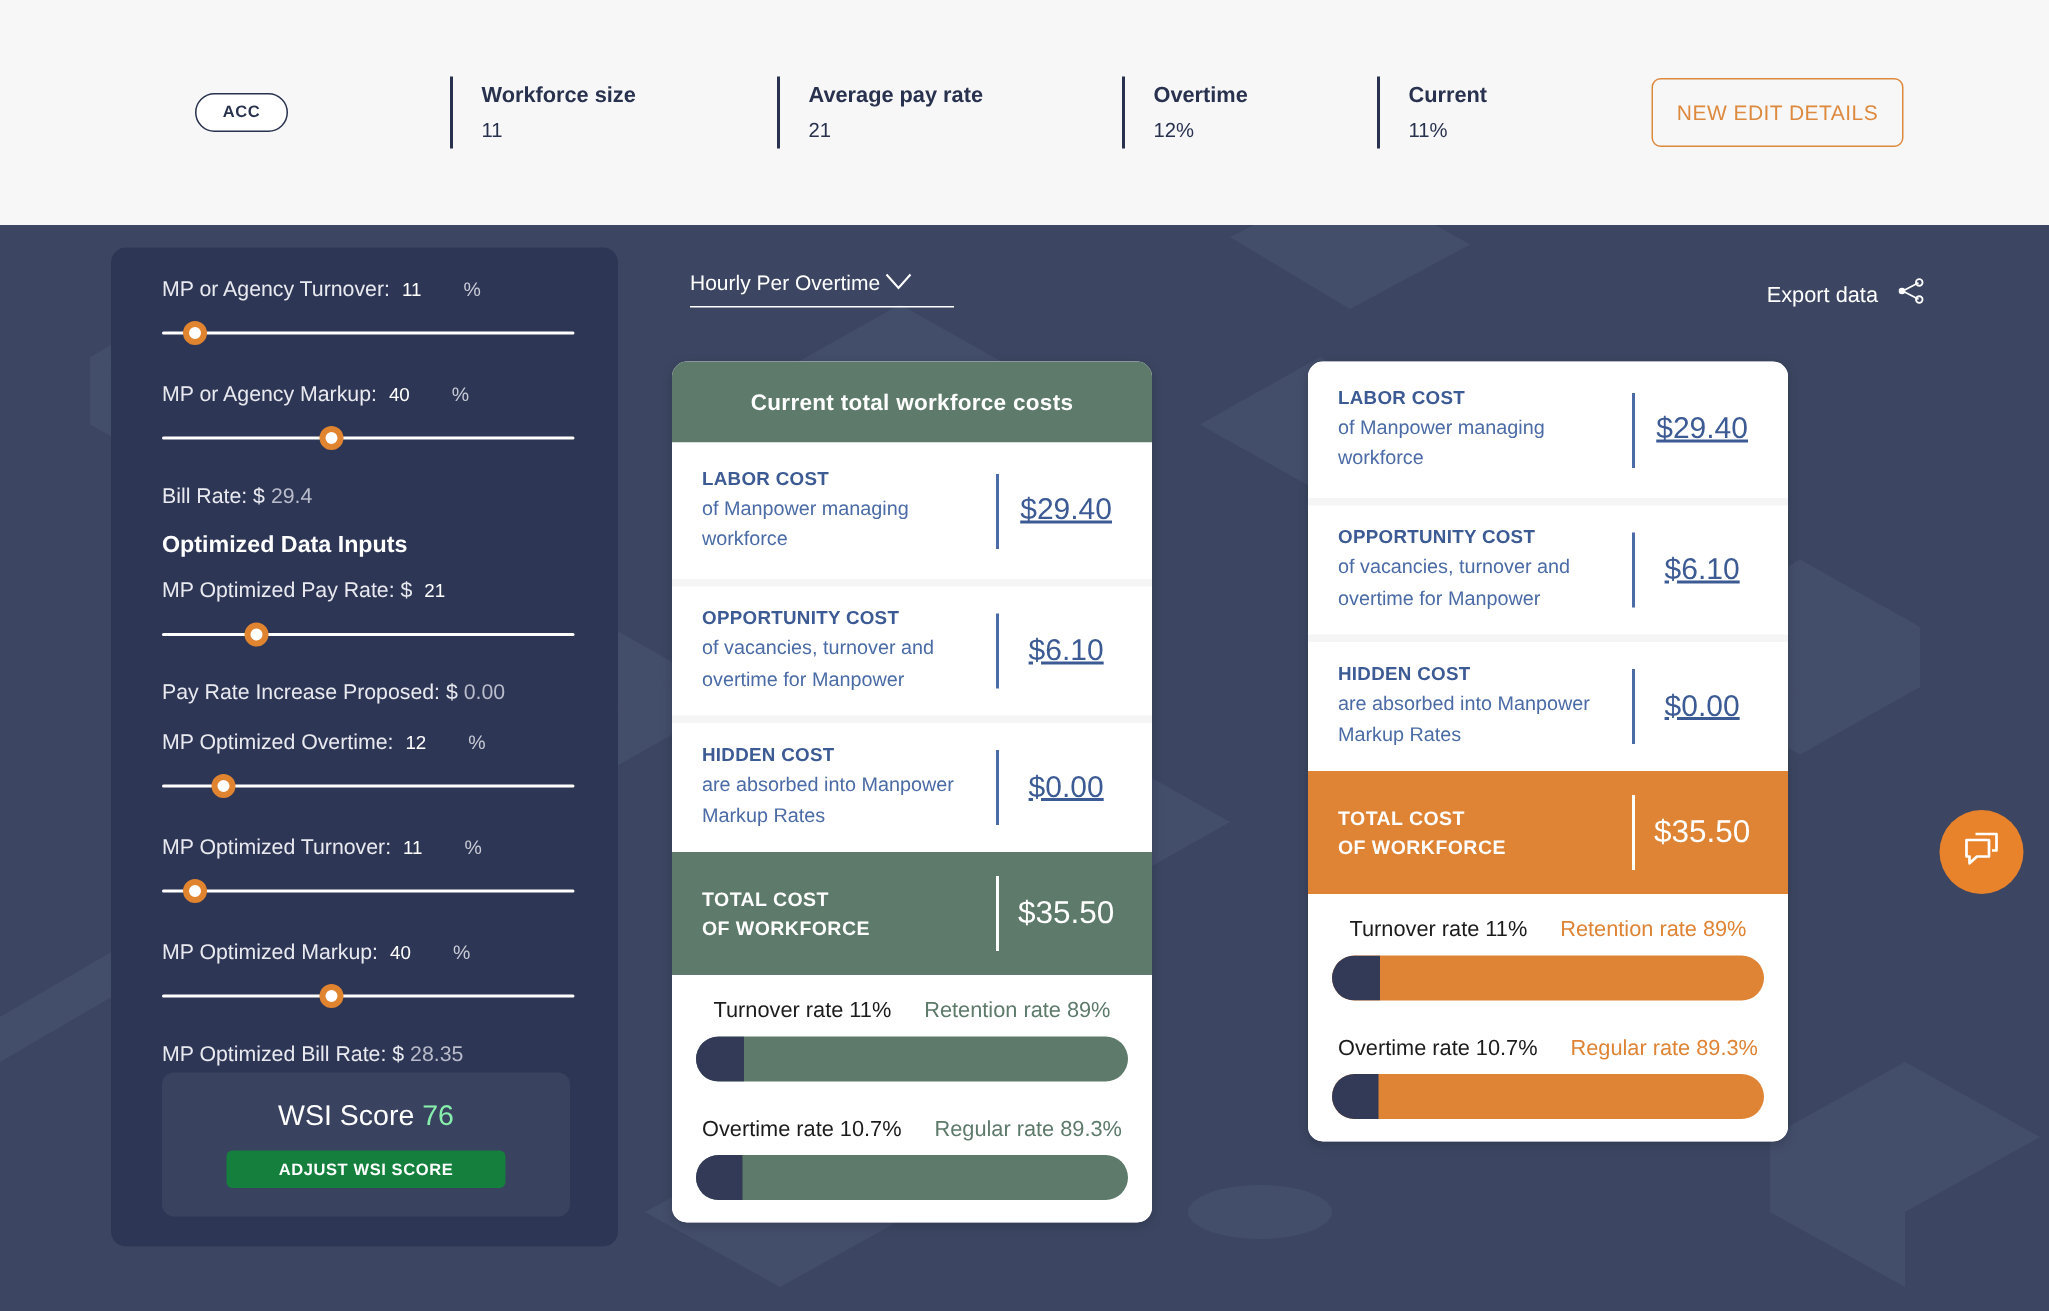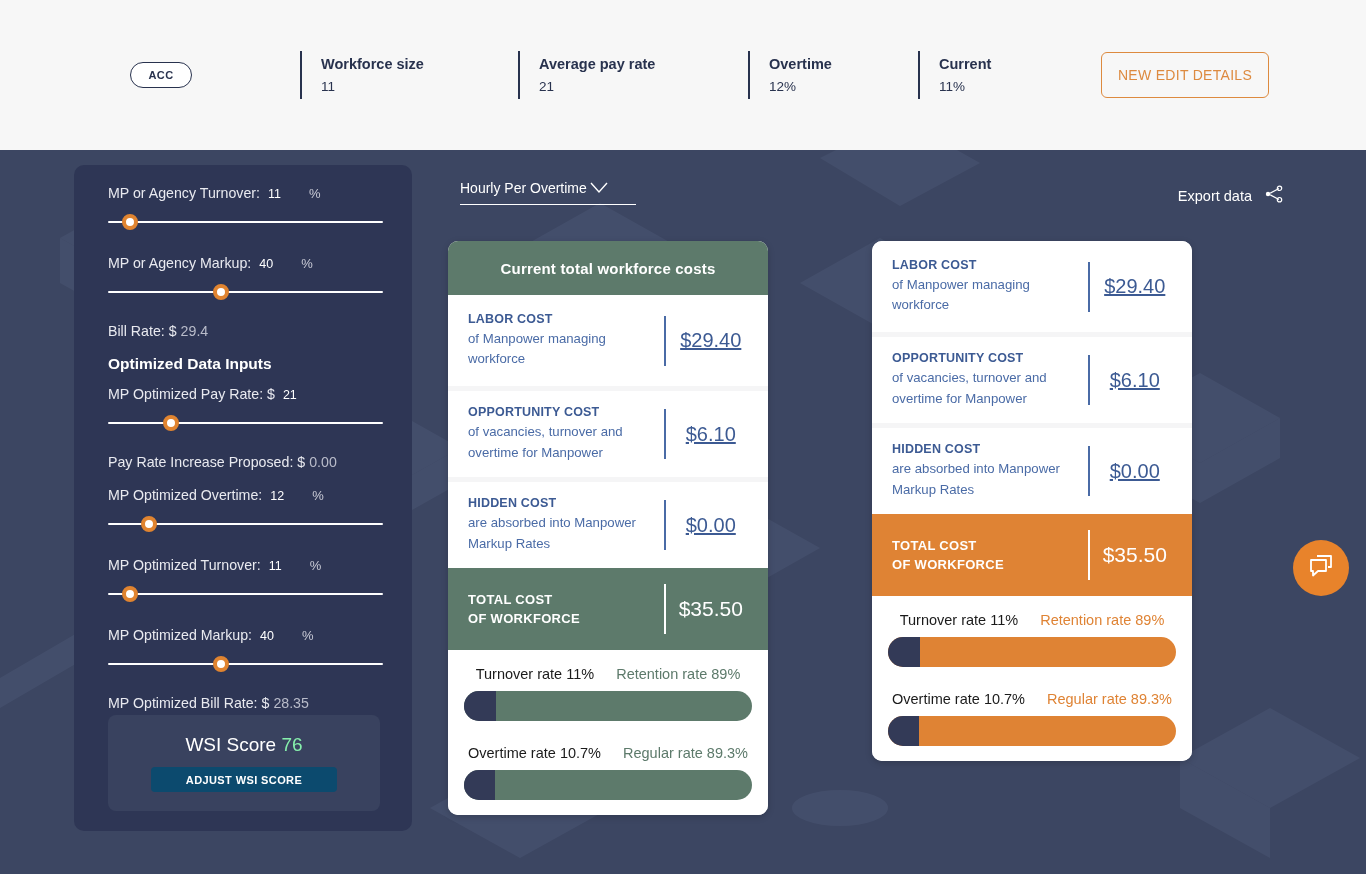--- a/index.html
+++ b/index.html
@@ -183,21 +183,21 @@
     justify-content: center;
   }
   .wsi-title {
     font-size: 19px;
     color: #ffffff;
     margin-bottom: 11px;
   }
   .wsi-title .score { color: #86efac; }
   .wsi-btn {
     width: 186px; height: 25px;
-    background: #0c4a6e;
+    background: #15803d;
     border: none;
     border-radius: 4px;
     color: #ffffff;
     font-size: 11px;
     font-weight: bold;
     letter-spacing: 0.4px;
     font-family: "Liberation Sans", sans-serif;
     cursor: pointer;
   }
 

